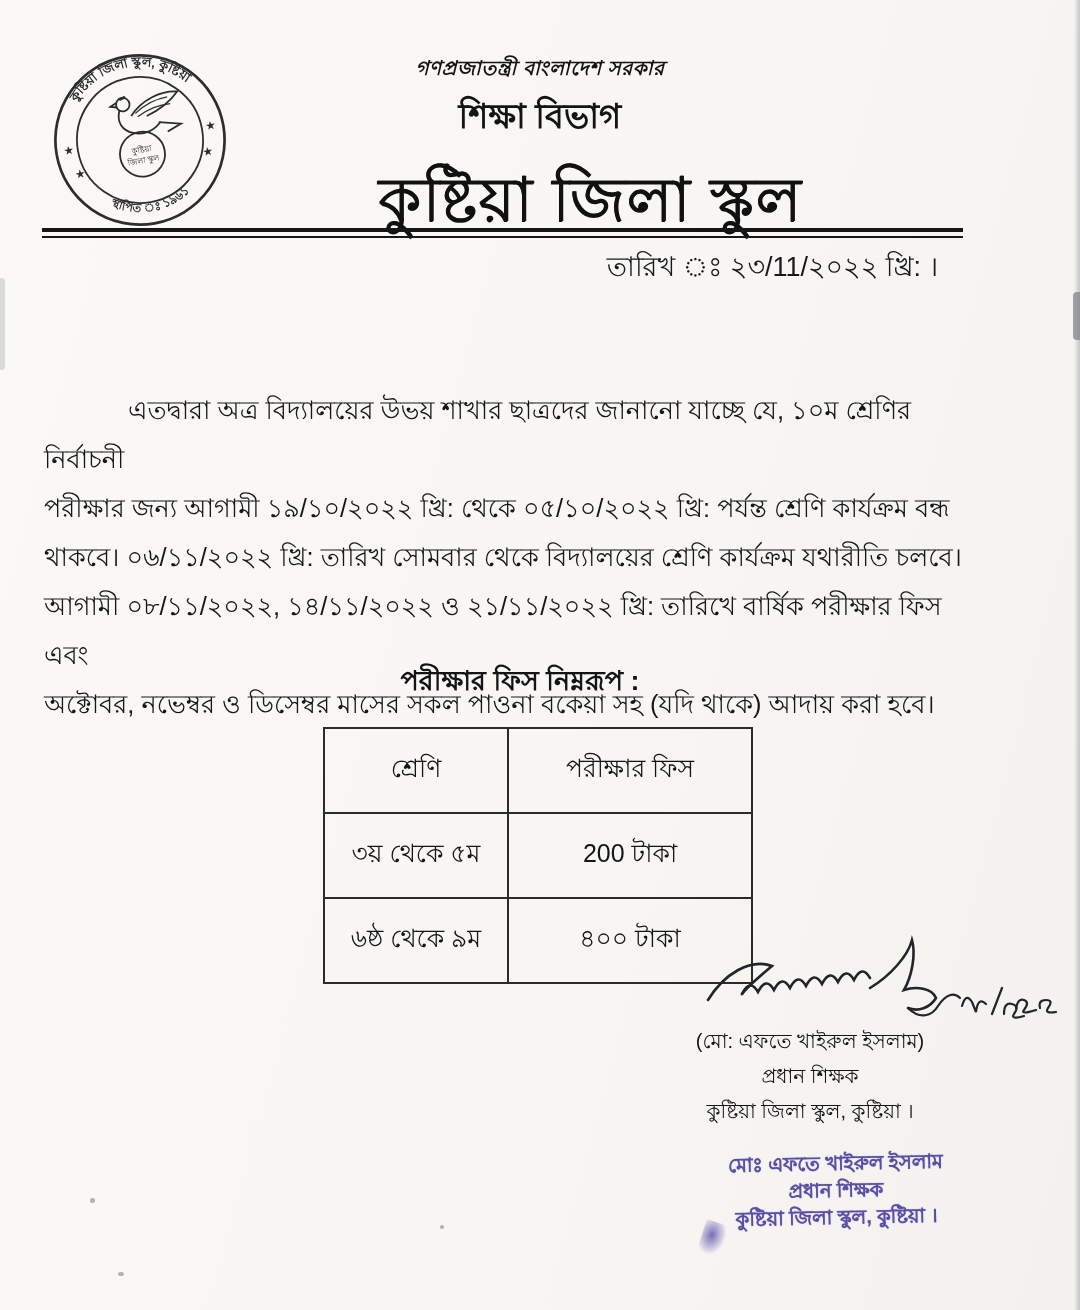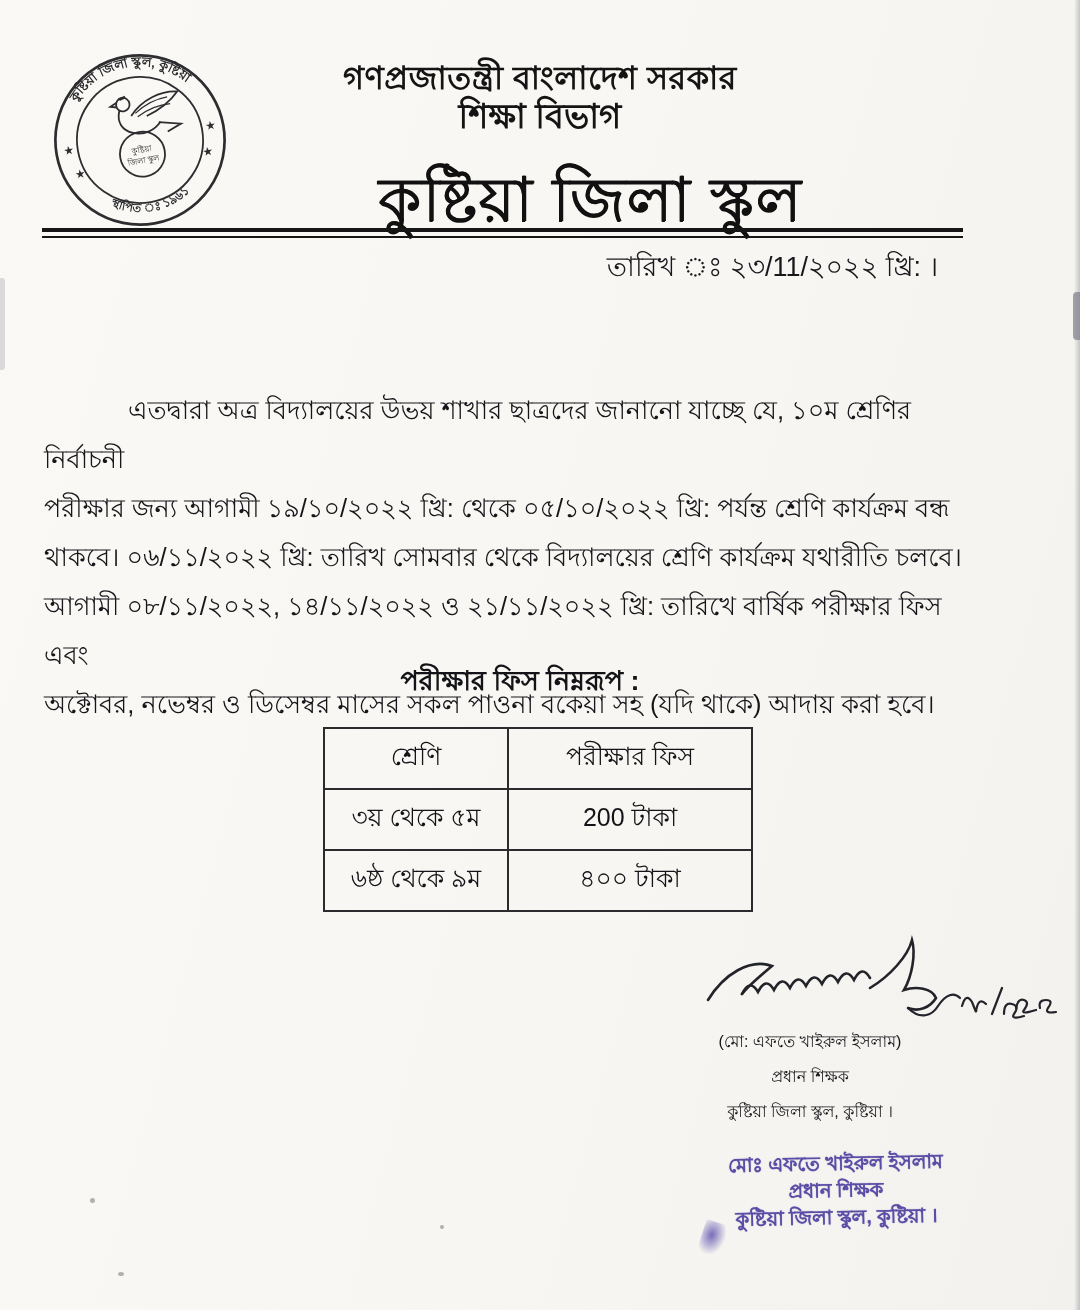--- a/index.html
+++ b/index.html
@@ -18,46 +18,46 @@
     background:linear-gradient(to left,rgba(120,120,132,.38),rgba(120,120,132,0));}
   .smudge-right{position:absolute;right:0;top:292px;width:7px;height:48px;
     background:#83838d;border-radius:4px 0 0 4px;opacity:.75;}
   .streak-left{position:absolute;left:0;top:278px;width:5px;height:92px;
     background:rgba(140,140,152,.28);border-radius:0 3px 3px 0;}
   .speck{position:absolute;background:rgba(90,90,100,.45);border-radius:50%;}
   
   .seal{position:absolute;left:50px;top:50px;width:180px;height:180px;}
   
   .hline{position:absolute;left:0;width:1080px;text-align:center;color:#141414;}
-  .h-govt{top:53px;font-size:32px;font-weight:600;letter-spacing:.5px;}
+  .h-govt{top:53px;font-size:20px;font-weight:600;letter-spacing:.5px;font-style:italic;}
   .h-dept{top:90px;font-size:34px;font-weight:600;}
   .h-office{top:124px;font-size:29px;font-weight:600;}
   .h-school{position:absolute;left:110px;top:152px;width:960px;text-align:center;
     font-size:62px;font-weight:400;letter-spacing:1px;color:#111;
     text-shadow:1px 0 0 #111,0 1px 0 #111;}
   .rule{position:absolute;left:42px;top:228px;width:921px;height:4px;
     border-top:4px solid #161616;border-bottom:2px solid #161616;}
   .date-line{position:absolute;left:600px;top:246px;width:345px;text-align:center;
     font-size:27px;color:#17171c;}
   
   .notice{position:absolute;left:44px;top:360px;width:930px;
     font-size:25.5px;line-height:49px;color:#16161a;
     white-space:pre-line;text-indent:84px;}
   
   .fees-title{position:absolute;left:0;top:660px;width:1040px;text-align:center;
     font-size:27px;font-weight:700;color:#141418;}
   table.fees{position:absolute;left:323px;top:727px;width:430px;
     border-collapse:collapse;color:#141418;}
   table.fees td,table.fees th{
     border:2.5px solid #2b2b2e;text-align:center;
-    font-size:25px;font-weight:400;padding:8px 2px;height:31px;}
+    font-size:25px;font-weight:400;padding:20px 2px;height:31px;}
   
   .sig-svg{position:absolute;left:680px;top:928px;width:380px;height:108px;}
   .sig-block{position:absolute;left:625px;top:1024px;width:370px;text-align:center;
-    font-size:16px;line-height:35px;color:#141418;}
+    font-size:20px;line-height:35px;color:#141418;}
   
   .stamp{position:absolute;left:712px;top:1150px;width:248px;
     transform:rotate(-1.2deg);text-align:center;
     color:#5a4da6;font-weight:700;font-size:19.5px;line-height:27px;
     text-shadow:0 0 1px rgba(90,77,166,.65);
     white-space:pre-line;}
   .stamp-blob{position:absolute;left:701px;top:1222px;width:24px;height:34px;
     background:radial-gradient(ellipse at 40% 40%,rgba(98,84,176,.85),rgba(98,84,176,0) 70%);
     transform:rotate(18deg);}
 </style>

